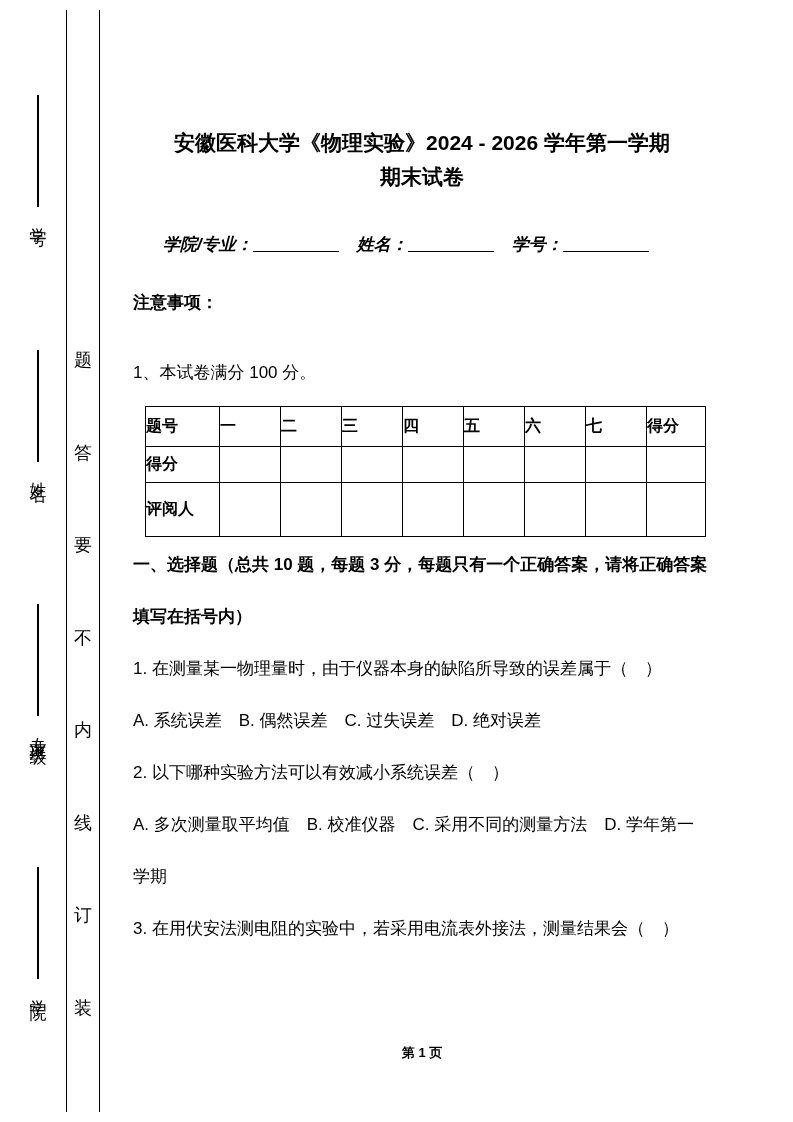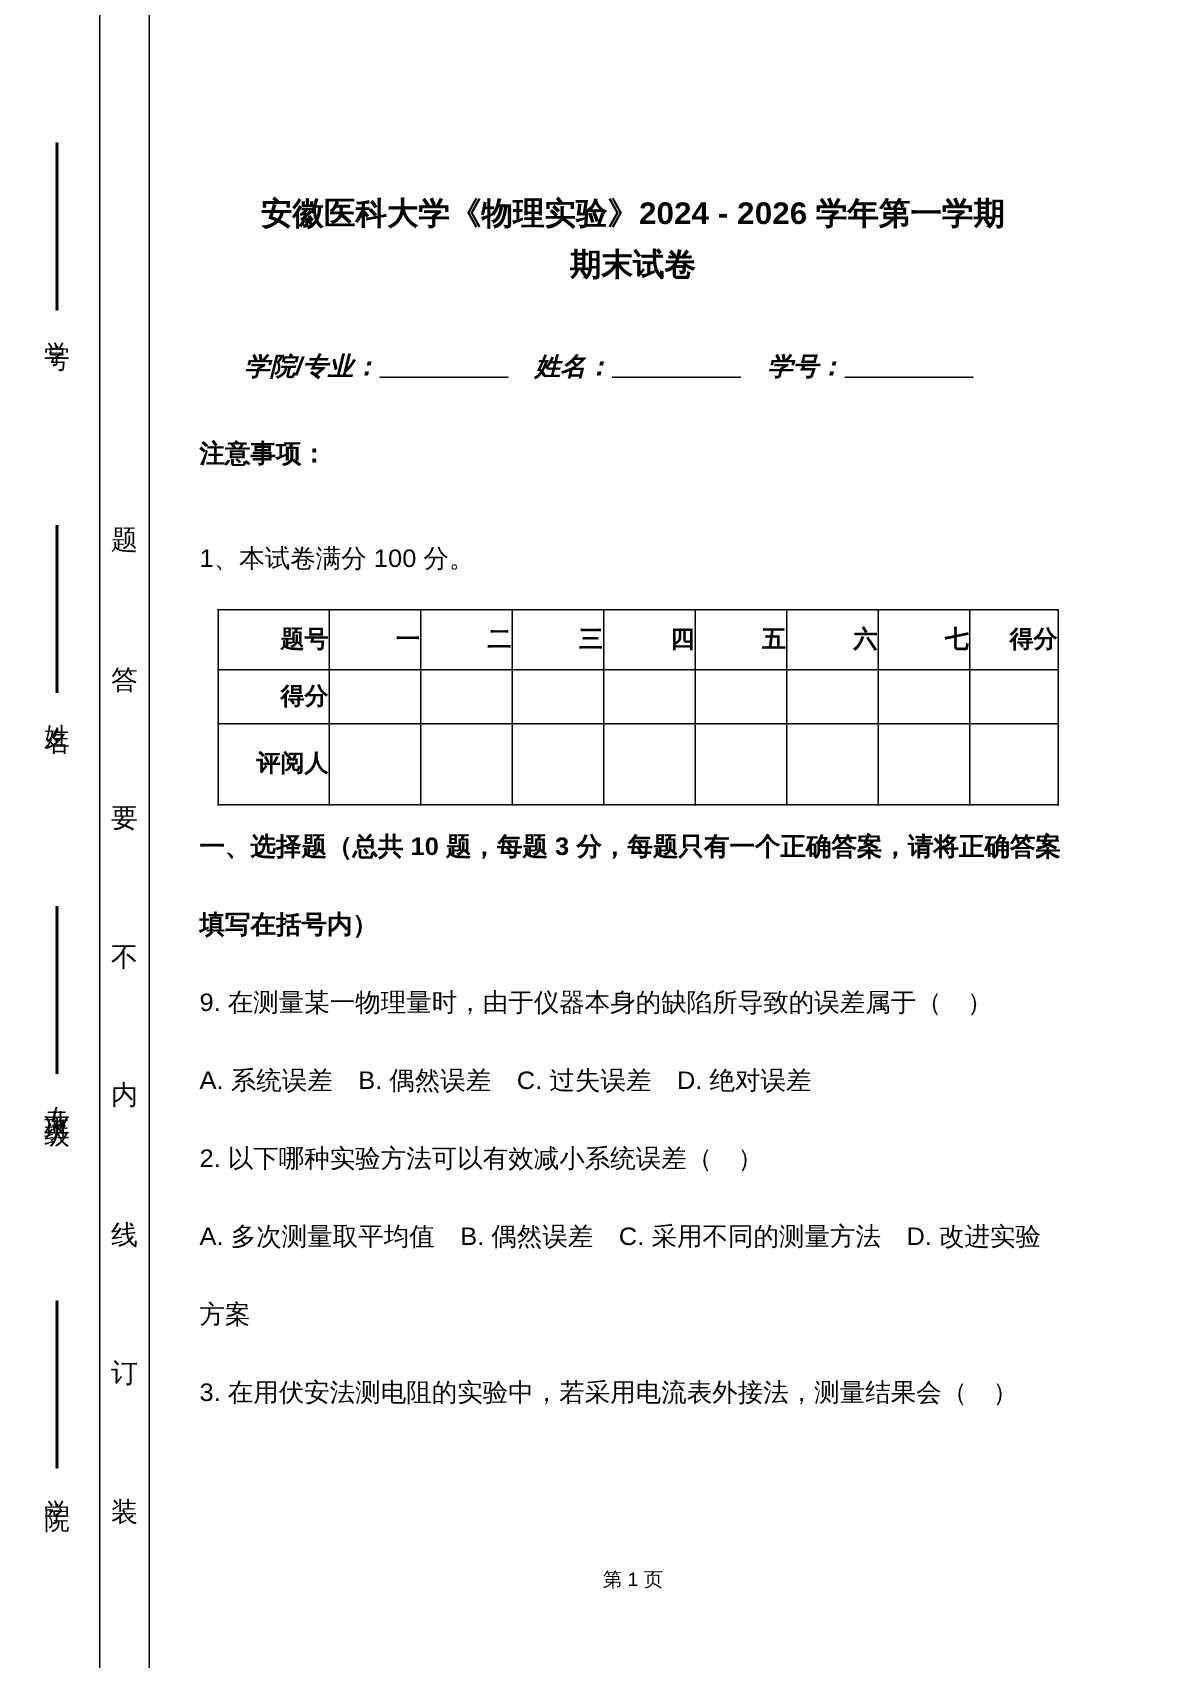--- a/index.html
+++ b/index.html
@@ -109,21 +109,21 @@
     padding: 0 10px;
     margin: 0 4px;
   }
 
   .score-table {
     margin-top: 22px;
     margin-left: 12px;
     width: 560px;
     border-collapse: collapse;
     table-layout: fixed;
-    text-align: right;
+    text-align: left;
   }
   .score-table th, .score-table td {
     border: 1.6px solid #000;
     font-size: 16px;
     font-weight: bold;
     padding: 0;
   }
   .row-header { height: 40px; }
   .row-score  { height: 36px; }
   .row-reviewer { height: 54px; }
@@ -131,21 +131,21 @@
   .qa { line-height: 52px; margin: 0; }
   .section-heading { margin-top: 2px; font-weight: 600; }
 
   .footer {
     position: absolute;
     left: 133px;
     top: 1044px;
     width: 578px;
     text-align: center;
     font-size: 13px;
-    font-weight: normal;
+    font-weight: bold;
   }
 </style>
 </head>
 <body>
 
 <div class="page">
 
   <div class="rule rule-outer"></div>
   <div class="rule rule-inner"></div>
 
@@ -236,23 +236,23 @@
         <td></td>
         <td></td>
         <td></td>
         <td></td>
         <td></td>
       </tr>
     </tbody>
       </table>
 
     <p class="qa section-heading">一、选择题（总共 10 题，每题 3 分，每题只有一个正确答案，请将正确答案填写在括号内）</p>
-    <p class="qa">9. 在测量某一物理量时，由于仪器本身的缺陷所导致的误差属于（　）</p>
+    <p class="qa">1. 在测量某一物理量时，由于仪器本身的缺陷所导致的误差属于（　）</p>
     <p class="qa">A. 系统误差　B. 偶然误差　C. 过失误差　D. 绝对误差</p>
     <p class="qa">2. 以下哪种实验方法可以有效减小系统误差（　）</p>
-    <p class="qa">A. 多次测量取平均值　B. 偶然误差　C. 采用不同的测量方法　D. 改进实验方案</p>
+    <p class="qa">A. 多次测量取平均值　B. 校准仪器　C. 采用不同的测量方法　D. 学年第一学期</p>
     <p class="qa">3. 在用伏安法测电阻的实验中，若采用电流表外接法，测量结果会（　）</p>
 
   </div>
 
   <div class="footer">第 1 页</div>
 
 </div>
 
 </body></html>

